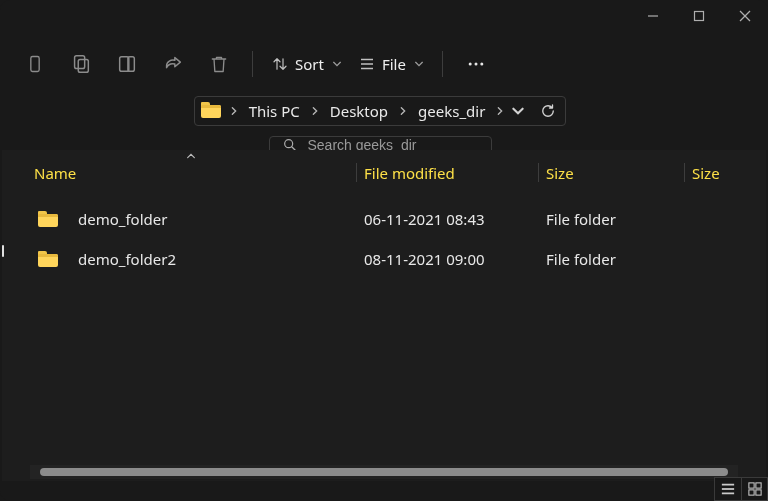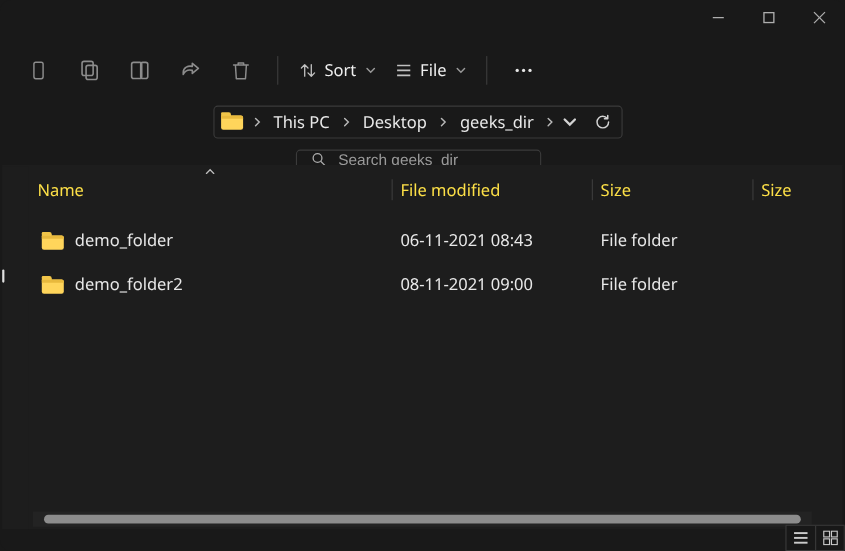--- a/index.html
+++ b/index.html
@@ -218,21 +218,21 @@
     }
     
     .rows { padding-top: 8px; }
     .row {
       display: flex;
       align-items: center;
       height: 40px;
       color: #e8e8e8;
     }
     .row .cell { padding-left: 8px; display:flex; align-items:center; font-size:15px;}
-    .row .col-name { gap: 10px; padding-left: 12px;}
+    .row .col-name { gap: 20px; padding-left: 12px;}
     .folderglyph {
       width: 20px;
       height: 16px;
       position: relative;
     }
     .folderglyph .tab {
       position: absolute;
       top: 0; left: 0;
       width: 9px; height: 4px;
       background: #f1c549;

